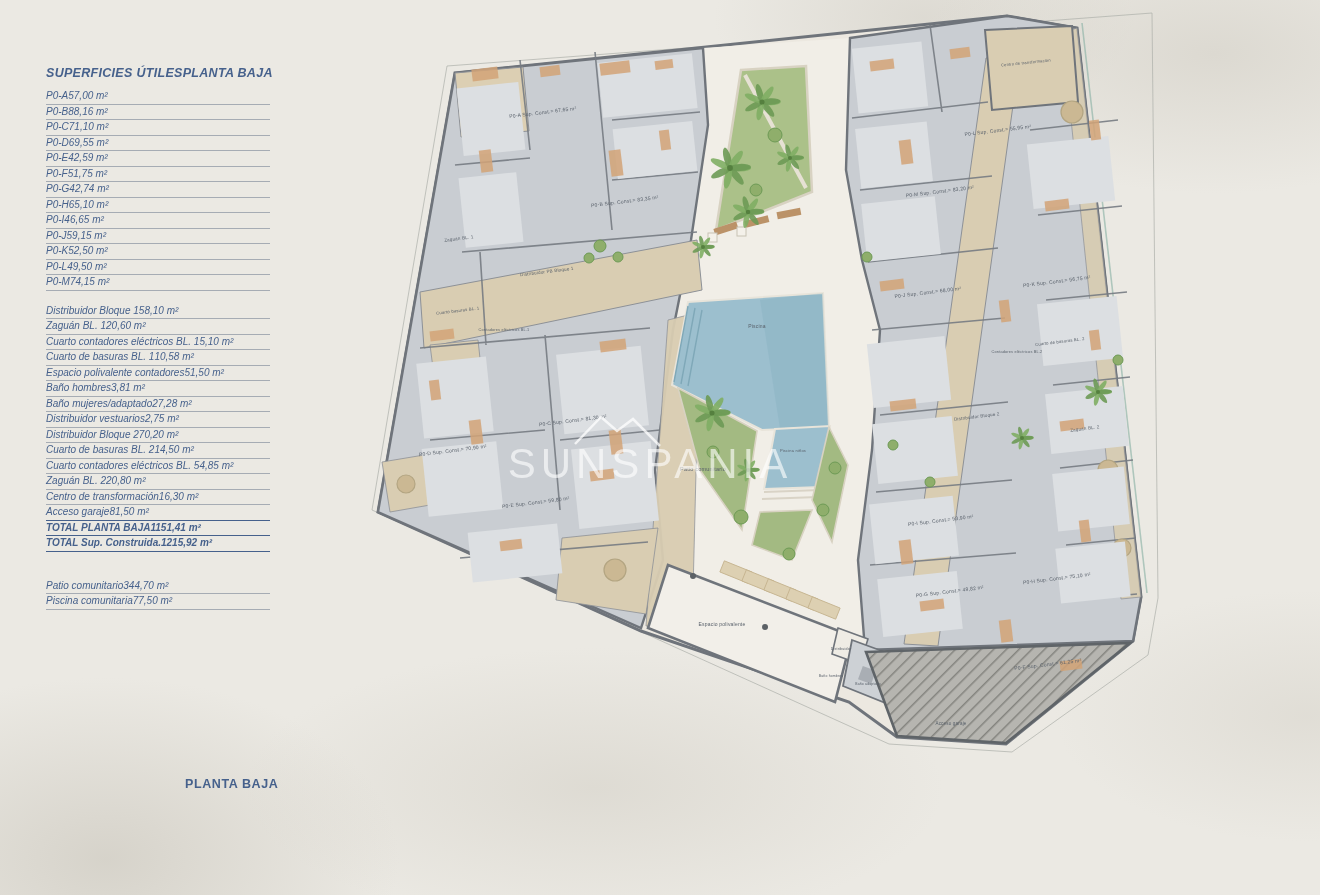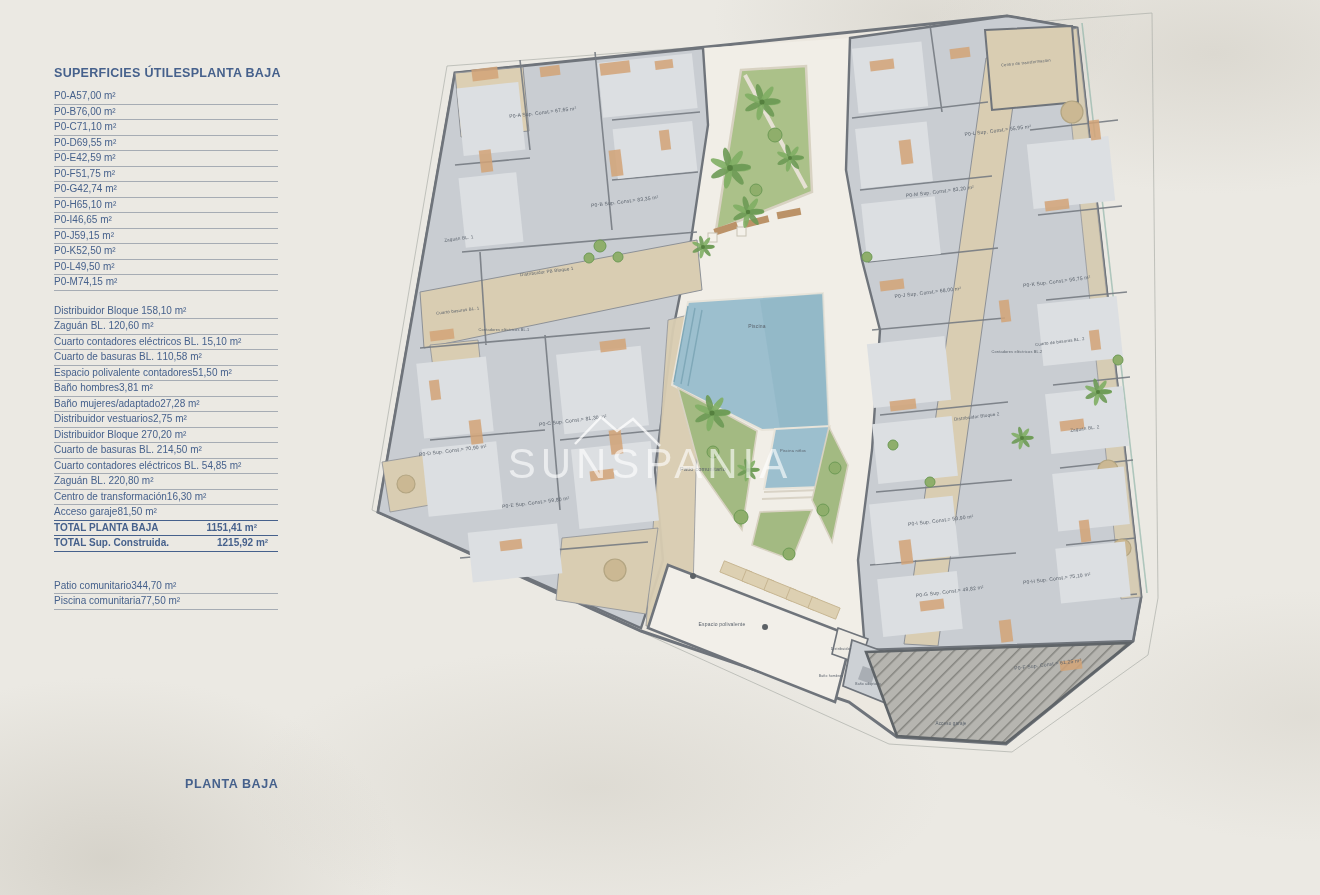--- a/index.html
+++ b/index.html
@@ -12,31 +12,31 @@
     position:relative;width:1320px;height:895px;
     background:
       radial-gradient(ellipse 420px 260px at 8% 96%, rgba(203,199,189,.65), rgba(203,199,189,0) 70%),
       radial-gradient(ellipse 500px 200px at 45% 88%, rgba(206,202,192,.45), rgba(206,202,192,0) 70%),
       radial-gradient(ellipse 420px 200px at 92% 6%, rgba(205,201,191,.5), rgba(205,201,191,0) 70%),
       radial-gradient(ellipse 300px 160px at 70% 2%, rgba(200,196,186,.4), rgba(200,196,186,0) 70%),
       radial-gradient(ellipse 360px 180px at 99% 80%, rgba(208,204,194,.4), rgba(208,204,194,0) 70%),
       #ebe9e3;
   }
   
-  .panel{position:absolute;left:54px;top:66px;width:224px;color:#46618c;}
+  .panel{position:absolute;left:46px;top:66px;width:224px;color:#46618c;font-style:italic;}
   .panel-header{display:flex;justify-content:space-between;font-size:12.5px;font-weight:bold;
     letter-spacing:.3px;margin-bottom:9px;white-space:nowrap;}
   .section{margin-bottom:13px;}
   .section.last{margin-top:27px;}
   .row{display:flex;justify-content:flex-start;align-items:flex-end;
     font-size:10px;line-height:12.5px;padding:1px 0 1px 0;
     border-bottom:1px solid #a6acb4;}
   .row .lbl{white-space:nowrap;}
   .row .val{white-space:nowrap;}
-  .row.total{font-weight:bold;gap:48px;}
+  .row.total{font-weight:bold;}
   .row.accent{border-bottom:1.4px solid #46618c;}
   .footer-label{position:absolute;left:185px;top:777px;color:#46618c;
     font-size:12.5px;font-weight:bold;letter-spacing:.6px;}
   
   svg#plan{position:absolute;left:0;top:0;}
   #plan-labels text{
     fill:#575f69;font-family:"Liberation Sans",sans-serif;
     text-anchor:middle;letter-spacing:.2px;
   }
   .wm-text{fill:rgba(255,255,255,.62);font-family:"Liberation Sans",sans-serif;
@@ -52,21 +52,21 @@
       <span>SUPERFICIES ÚTILES</span>
       <span>PLANTA BAJA</span>
     </div>
     <div class="section">
         <div class="row">
           <span class="lbl">P0-A</span>
           <span class="val">57,00 m²</span>
         </div>
         <div class="row">
           <span class="lbl">P0-B</span>
-          <span class="val">76,00 m²</span>
+          <span class="val">88,16 m²</span>
         </div>
         <div class="row">
           <span class="lbl">P0-C</span>
           <span class="val">71,10 m²</span>
         </div>
         <div class="row">
           <span class="lbl">P0-D</span>
           <span class="val">69,55 m²</span>
         </div>
         <div class="row">

